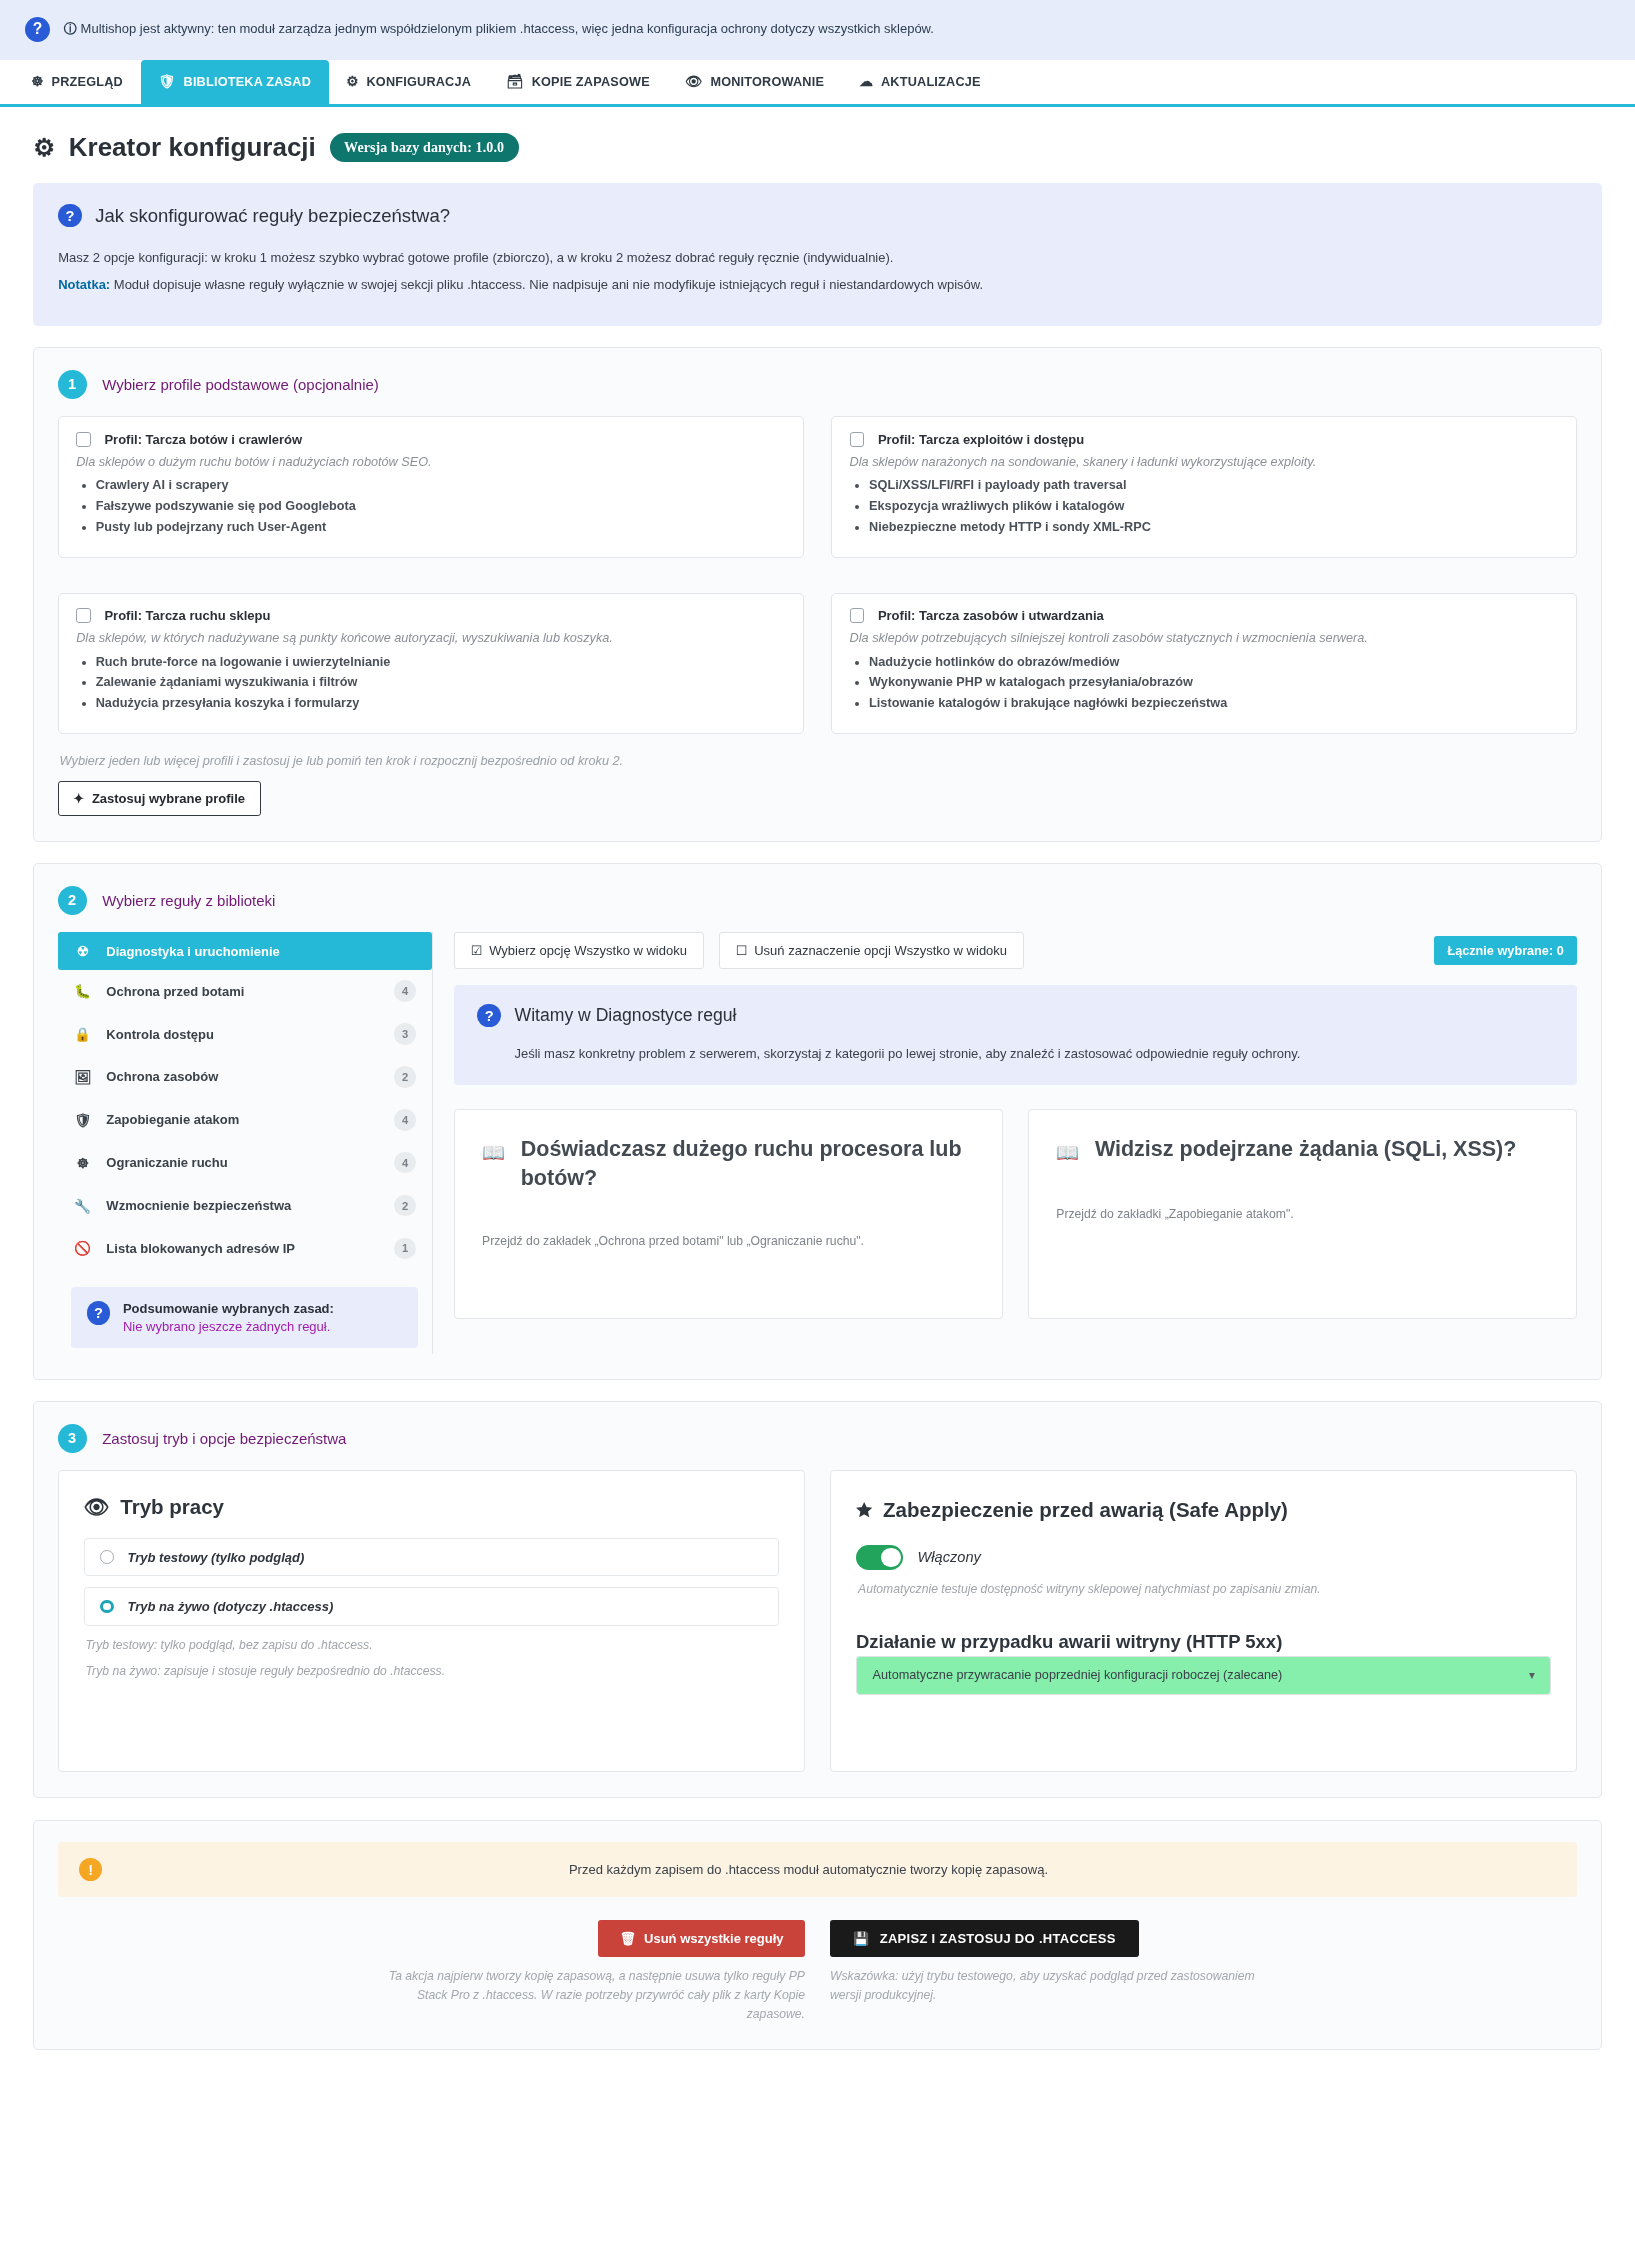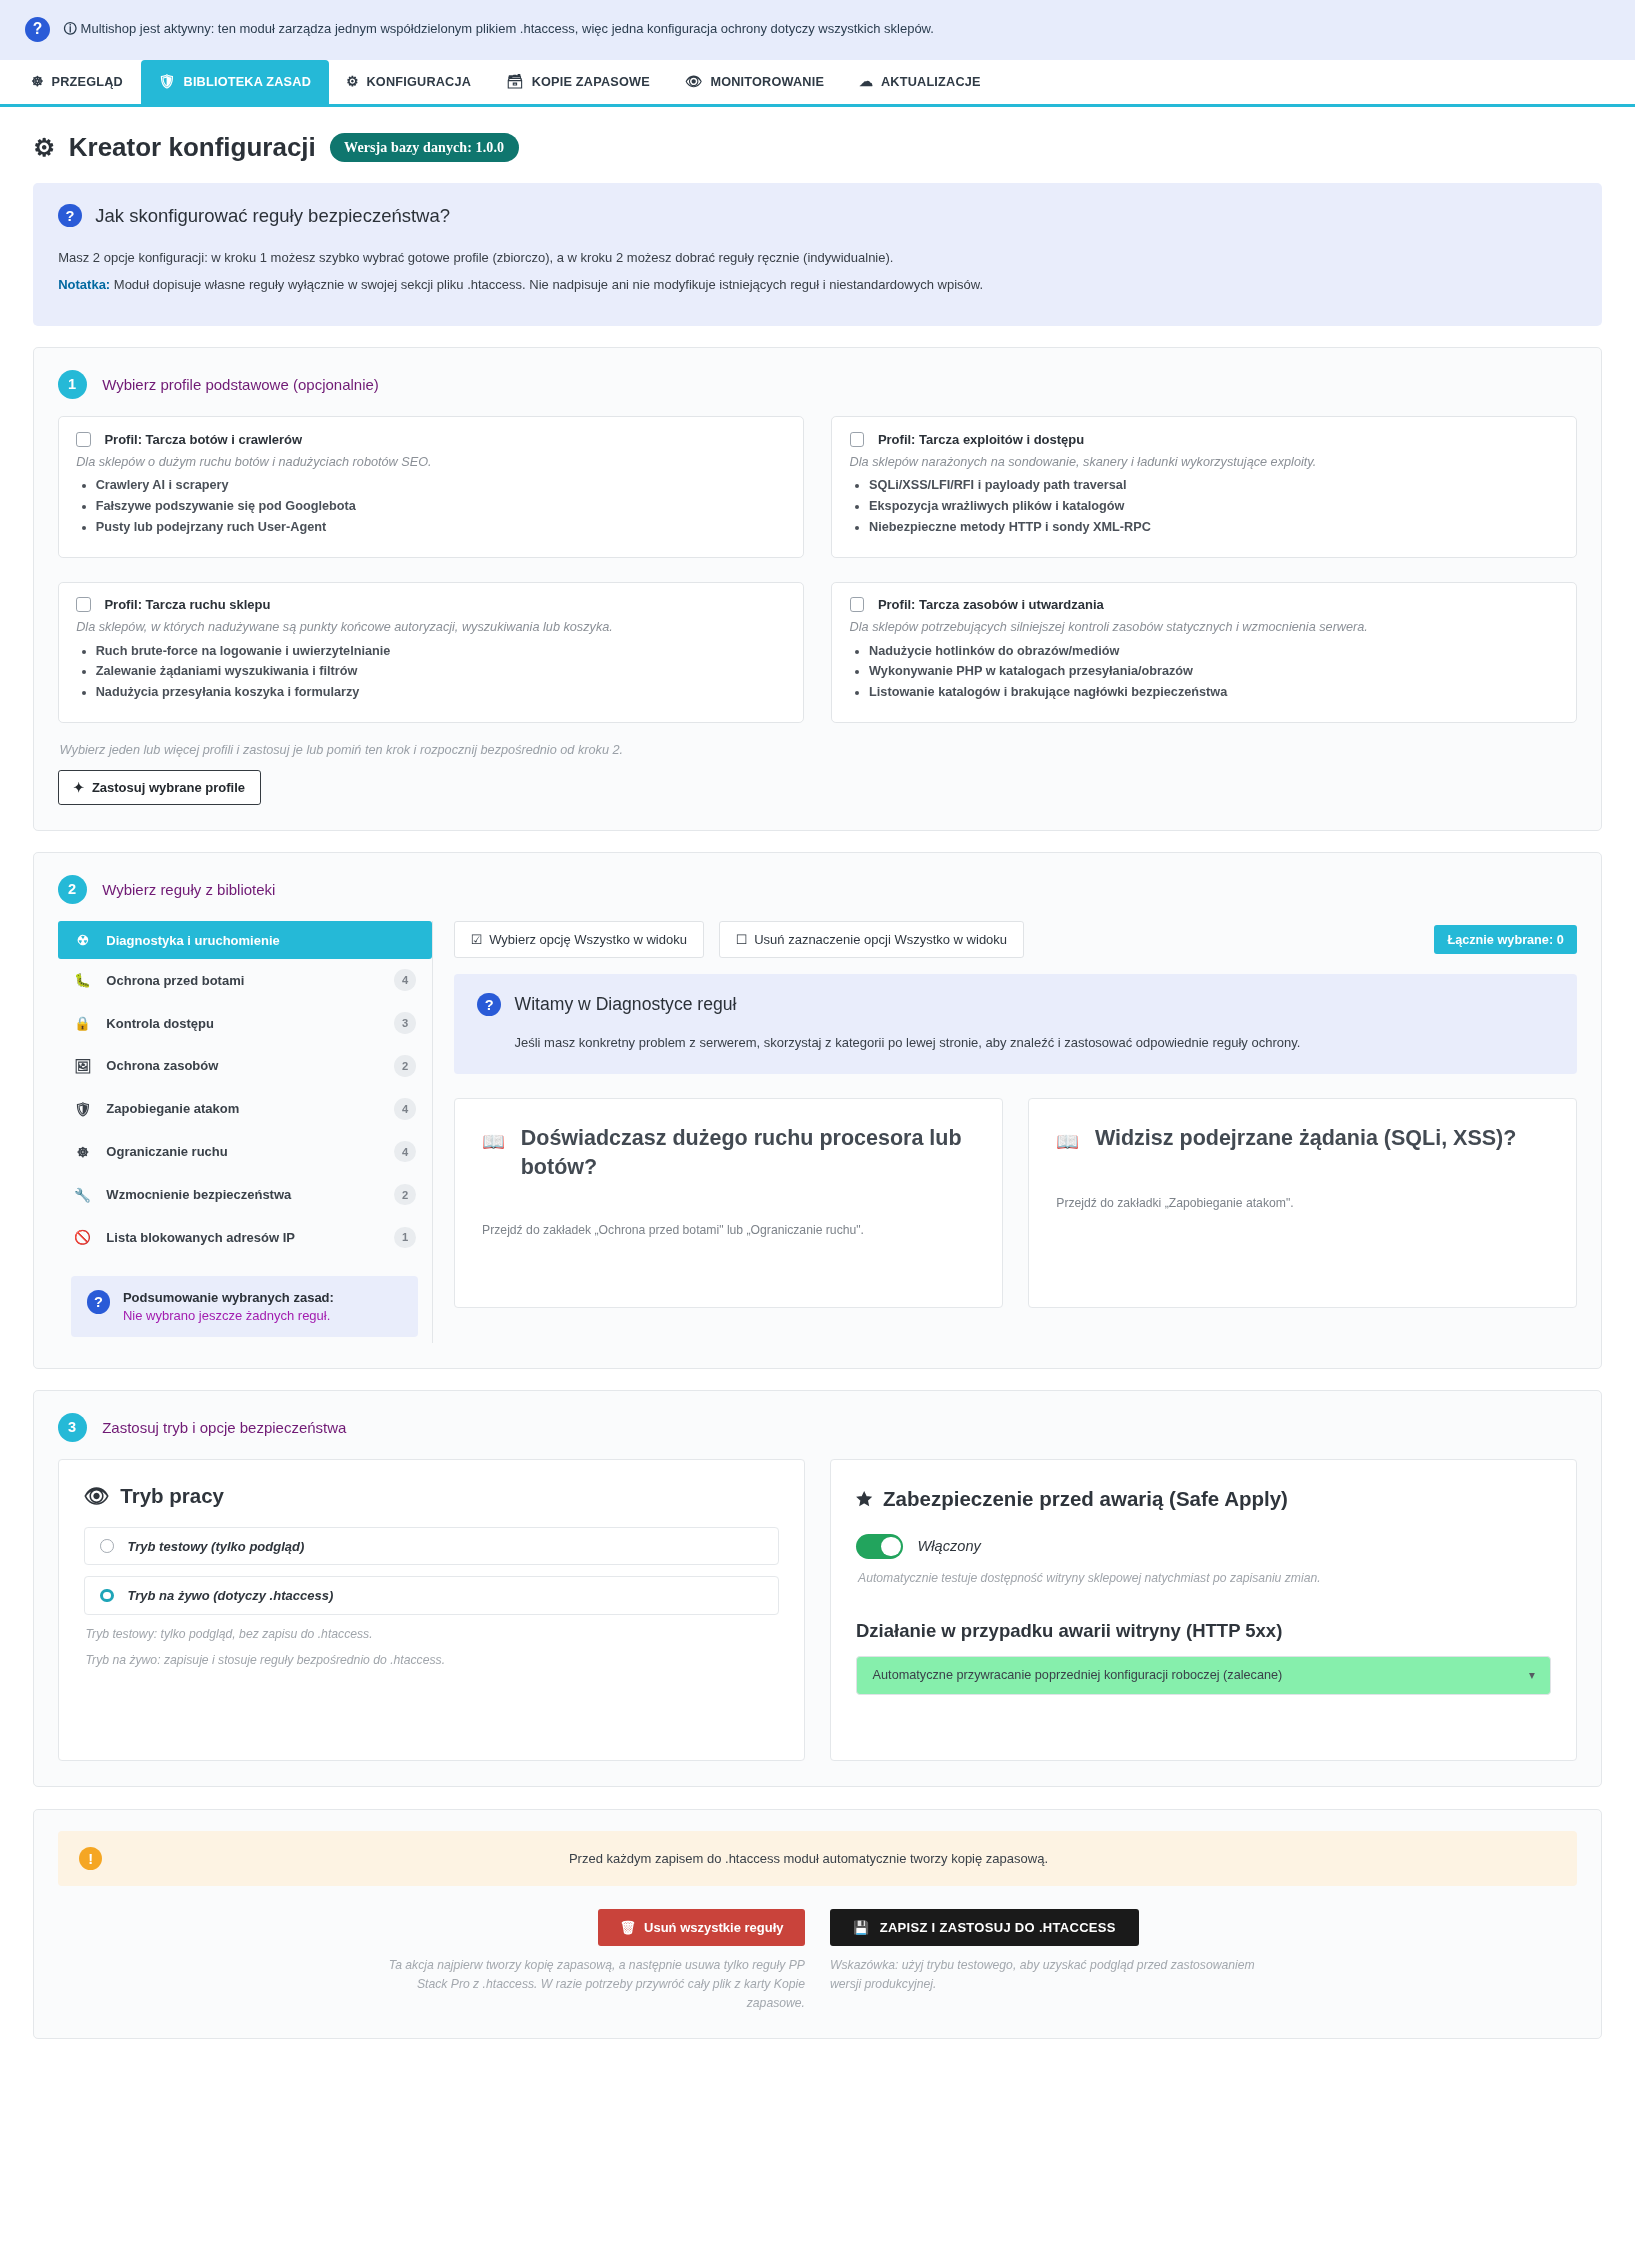--- a/index.html
+++ b/index.html
@@ -98,21 +98,21 @@
   .step-num{
     width:29px;height:29px;border-radius:50%;
     background:#25b9d7;color:#fff;font-size:14.6px;font-weight:bold;
     display:flex;align-items:center;justify-content:center;flex:none;
   }
   .step-title{ font-size:15px;color:#701a75;font-weight:normal; }
 
   
   .profile-grid{
     display:grid;grid-template-columns:1fr 1fr;
-    gap:24px 27px;
+    gap:35px 27px;
   }
   .profile-card{
     background:#fff;border:1px solid #e2e5e8;border-radius:4.9px;
     padding:14.6px 17.6px 19.5px 17.6px;
   }
   .pc-head{ display:flex;align-items:center;gap:13.7px;margin-bottom:7.8px; }
   .cbox{
     width:14.6px;height:14.6px;border:1px solid #9aa2ab;border-radius:2.9px;
     background:#fff;flex:none;
   }
@@ -222,21 +222,21 @@
   .toggle-row{ display:flex;align-items:center;gap:14.6px;margin-bottom:10.7px;font-style:italic; }
   .toggle{
     width:47px;height:24.4px;border-radius:13.7px;background:#22a45d;
     position:relative;flex:none;cursor:pointer;
   }
   .toggle .knob{
     position:absolute;top:2.4px;right:2.4px;
     width:19.5px;height:19.5px;border-radius:50%;background:#fff;
   }
   .toggle-label{ font-size:14.6px;color:#2f353c; }
-  .sel-title{ font-size:18.5px;font-weight:bold;color:#2f353c;margin:31px 0 14px 0; }
+  .sel-title{ font-size:18.5px;font-weight:bold;color:#2f353c;margin:31px 0 3px 0; }
   .selectbox{
     border:1px solid #dfe3e6;border-radius:3.9px;background:#86efac;
     padding:11.7px 15.6px;font-size:12.7px;color:#3a4149;
     display:flex;align-items:center;justify-content:space-between;cursor:pointer;
   }
   .selectbox .chev{ color:#555b62;font-size:11.7px; }
 
   
   .footer{
     background:#fafbfc;border:1px solid #e4e7ea;border-radius:4.9px;

